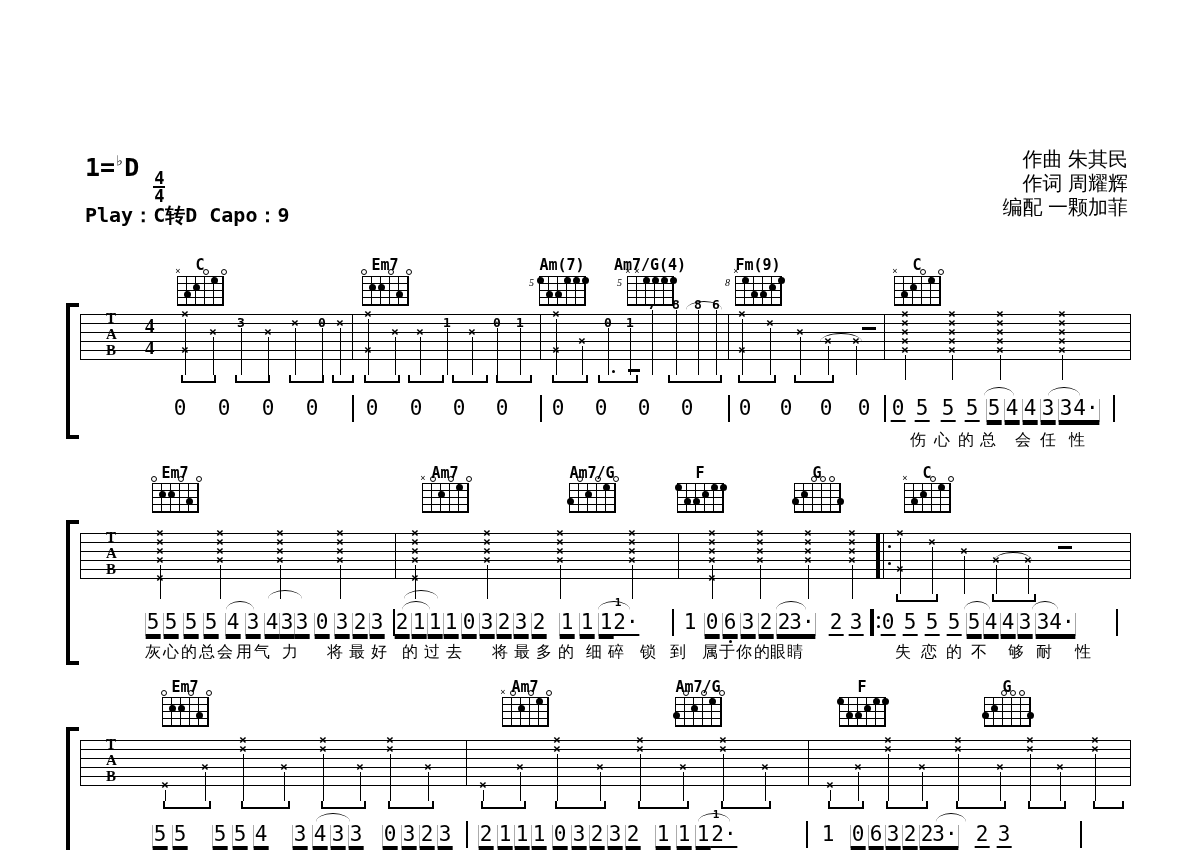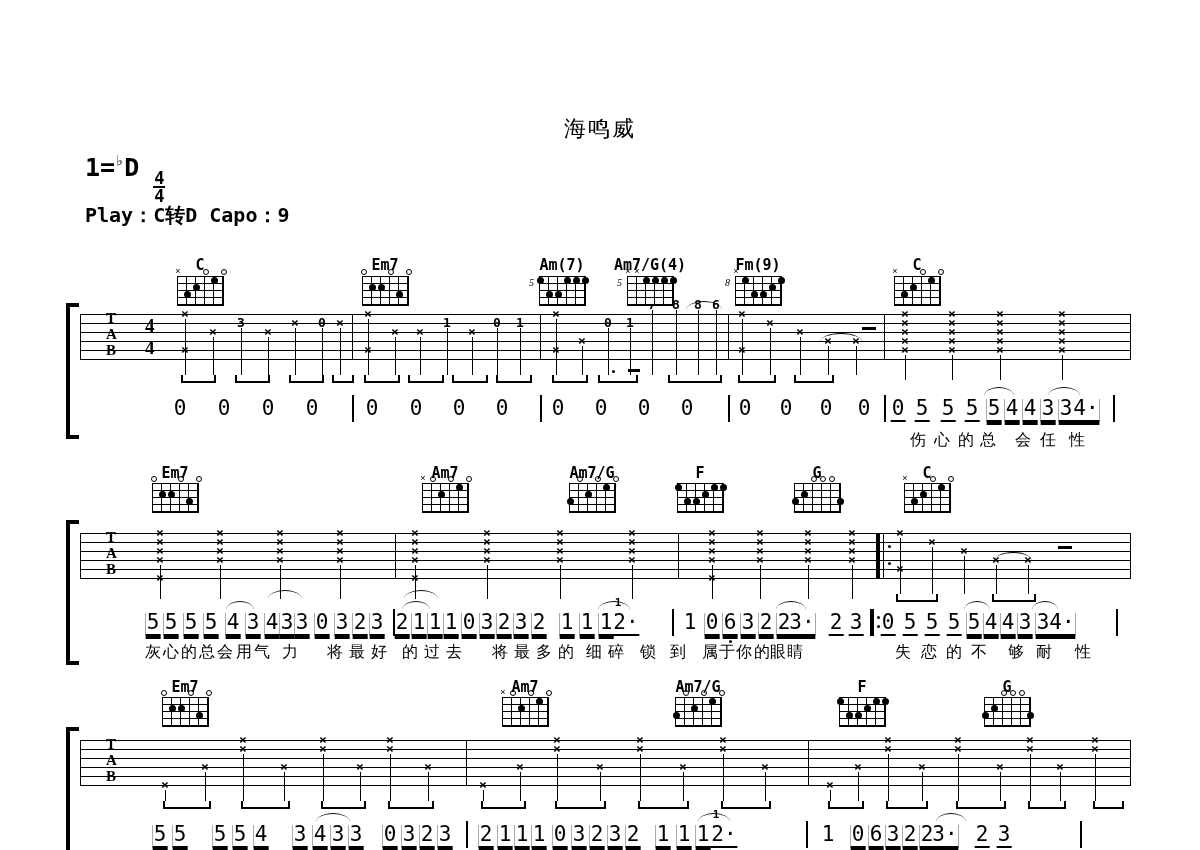--- a/index.html
+++ b/index.html
@@ -36,26 +36,30 @@
      background-image:repeating-linear-gradient(to right,transparent 0 8px,#000 8px 9px),
                       repeating-linear-gradient(to bottom,transparent 0 6px,#000 6px 7px);}
   .cx{position:absolute;top:-11px;width:8px;margin-left:-4px;text-align:center;
       font:9px "Liberation Sans",sans-serif;}
   .cpos{position:absolute;left:-11px;top:0;font:italic 10px "Liberation Serif","DejaVu Serif",serif;}
 </style>
 </head>
 <body>
 
 <div class="sheet" id="sheet">
-  <div class="artist">海鸣威</div>
   <div class="keyrow"><span>1=</span><span class="flat">♭</span><span>D</span><span class="frac">
         <span class="tnum">4</span>
         <span>4</span>
       </span></div>
   <div class="playrow">Play：C转D  Capo：9</div>
+  <div class="credits">
+    <div>作曲 朱其民</div>
+    <div>作词 周耀辉</div>
+    <div>编配 一颗加菲</div>
+  </div>
 <div class="bracket" style="top: 306px; height: 130px;"></div>
     <div style="position: absolute; left: 80px; top: 314px; width: 1050px; height: 1px; background: rgb(0, 0, 0);"></div>
     <div style="position: absolute; left: 80px; top: 323px; width: 1050px; height: 1px; background: rgb(0, 0, 0);"></div>
     <div style="position: absolute; left: 80px; top: 332px; width: 1050px; height: 1px; background: rgb(0, 0, 0);"></div>
     <div style="position: absolute; left: 80px; top: 341px; width: 1050px; height: 1px; background: rgb(0, 0, 0);"></div>
     <div style="position: absolute; left: 80px; top: 350px; width: 1050px; height: 1px; background: rgb(0, 0, 0);"></div>
     <div style="position: absolute; left: 80px; top: 359px; width: 1050px; height: 1px; background: rgb(0, 0, 0);"></div>
     <div style="position: absolute; left: 80px; top: 314px; width: 1px; height: 46px; background: rgb(0, 0, 0);"></div>
     <div style="position: absolute; left: 1130px; top: 314px; width: 1px; height: 46px; background: rgb(0, 0, 0);"></div>
     <div class="clefch" style="left: 106px; top: 310px;">T</div>

